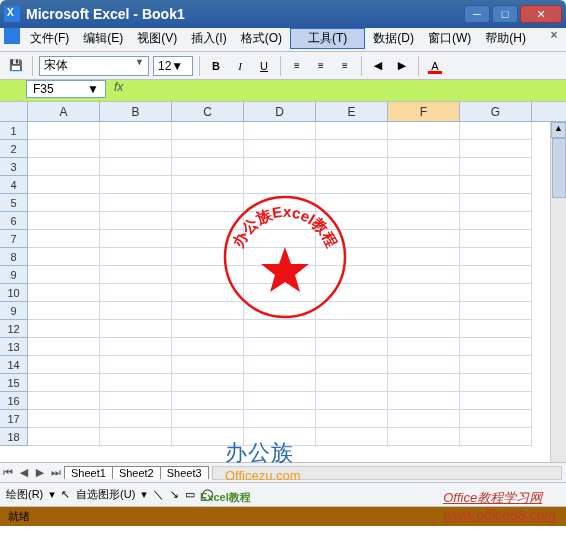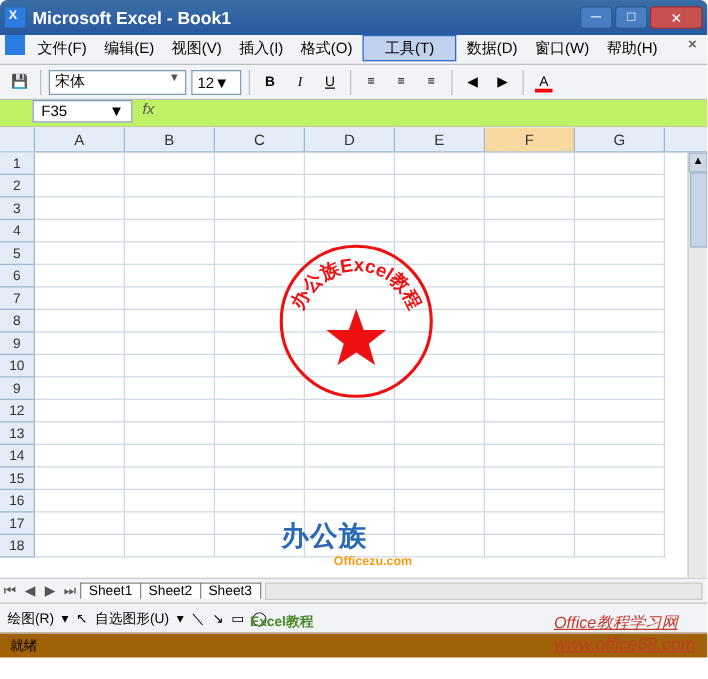--- a/index.html
+++ b/index.html
@@ -57,22 +57,22 @@
 
 .tabrow { height: 20px; background: #f1f3f7; display: flex; align-items: center; border-top: 1px solid #c0c0c0; font-size: 11px; }
 .tabnav { width: 16px; text-align: center; color: #555; cursor: pointer; }
 .tab { padding: 0 6px; background: #fff; border: 1px solid #888; border-bottom: none; margin-right: -1px; cursor: pointer; }
 .hscroll { flex: 1; height: 14px; background: #e8e8e8; margin: 0 4px; border: 1px solid #ccc; position: relative; }
 
 .drawbar { height: 24px; background: #f1f3f7; display: flex; align-items: center; padding: 0 6px; border-top: 1px solid #c0c0c0; gap: 6px; font-size: 11px; }
 
 .statusbar { height: 20px; background: #a16207; border-top: 1px solid #c0c0c0; display: flex; align-items: center; padding: 0 8px; font-size: 11px; }
 
-.watermark1 { position: absolute; left: 225px; top: 414px; font-size: 22px; font-weight: bold; color: #2a6ab5; font-family: "Microsoft YaHei", sans-serif; letter-spacing: 1px; }
-.watermark1 .sub { font-size: 10px; color: #f39c12; display: block; text-align: left; letter-spacing: 0; margin-left: 42px; }
+.watermark1 { position: absolute; left: 225px; top: 438px; font-size: 22px; font-weight: normal; color: #2a6ab5; font-family: "Microsoft YaHei", sans-serif; letter-spacing: 1px; }
+.watermark1 .sub { font-size: 13px; color: #f39c12; display: block; text-align: left; letter-spacing: 0; }
 .watermark2 { position: absolute; left: 200px; top: 490px; font-size: 11px; font-weight: bold; color: #4a8a2a; font-family: "Microsoft YaHei", sans-serif; }
 .watermark3 { position: absolute; right: 10px; bottom: 20px; font-size: 13px; font-style: italic; color: #c0392b; font-family: cursive; text-decoration: underline; }
 .watermark3 .sub { font-size: 14px; display: block; }
 </style>
 </head>
 <body>
 
 <div class="titlebar">
   <div class="icon"></div>
   <div class="title">Microsoft Excel - Book1</div>

